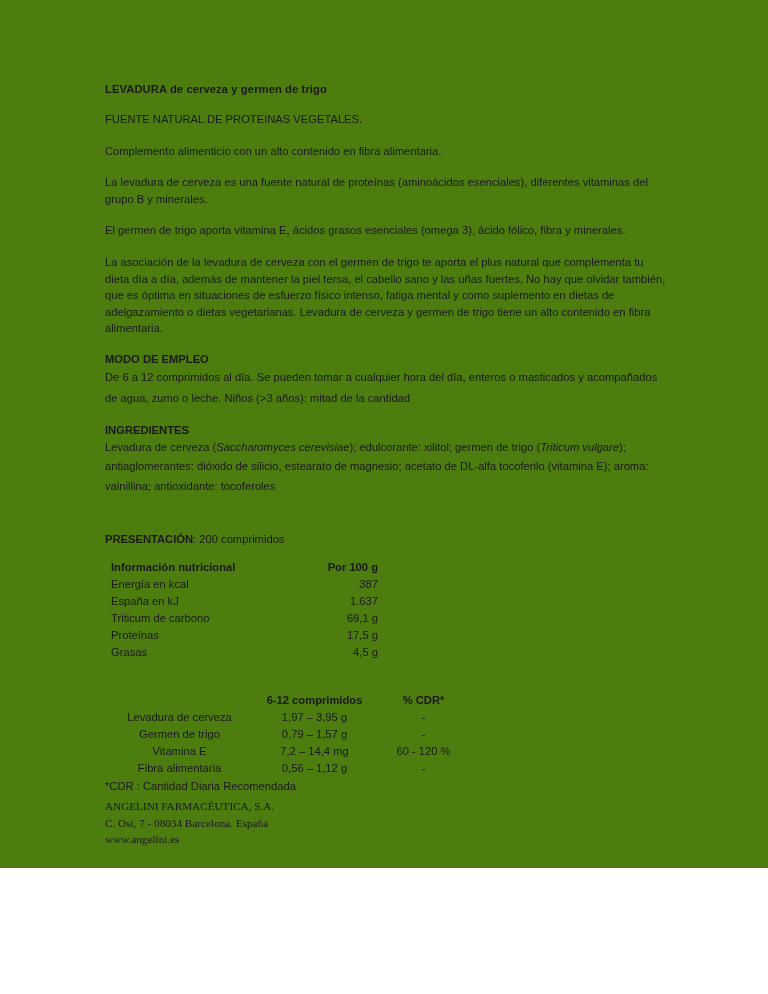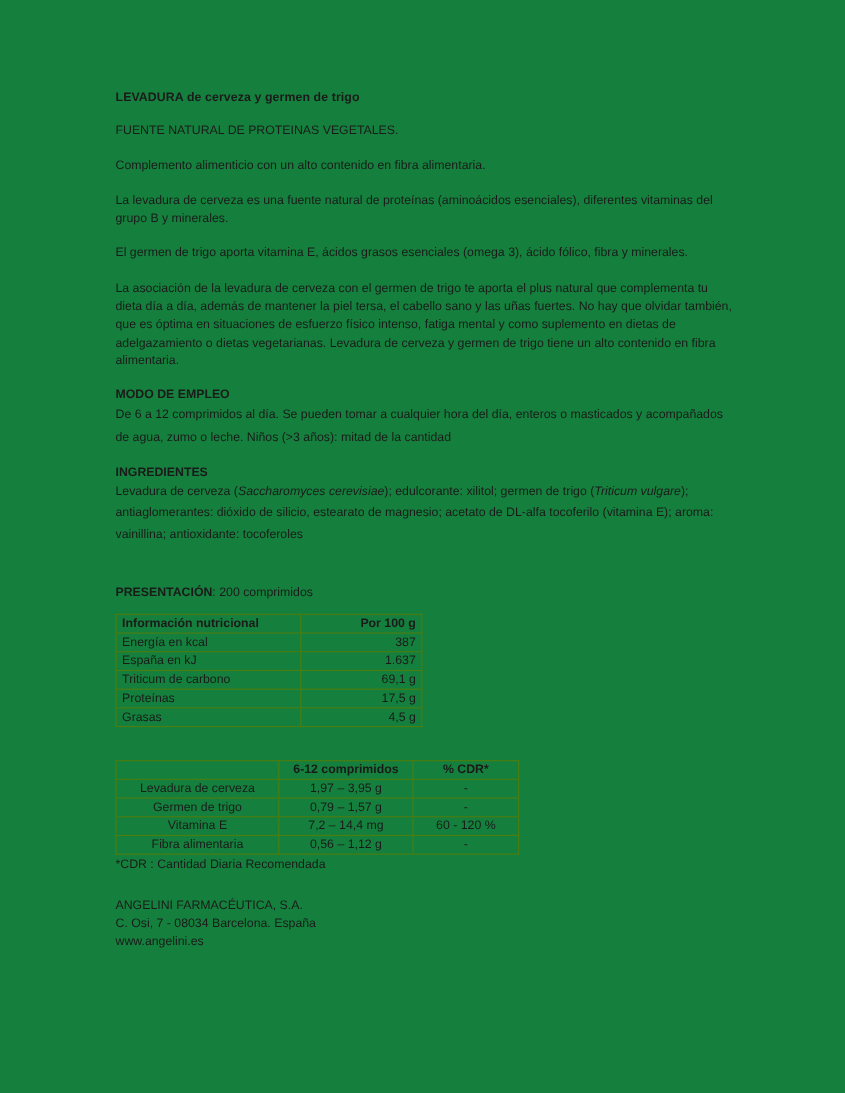--- a/index.html
+++ b/index.html
@@ -12,22 +12,22 @@
     height: 994px;
     position: relative;
     font-family: "Liberation Sans", sans-serif;
     color: #1a1a1a;
     overflow: hidden;
   }
   .page {
     position: absolute;
     left: 0; top: 0;
     width: 768px;
-    height: 994px;
-    background: #15803d;
+    height: 868px;
+    background: #4d7c0f;
   }
   .content {
     position: absolute;
     left: 105px;
     top: 82px;
     width: 562px;
   }
 
   
   .doc-title {
@@ -111,21 +111,21 @@
   .footnote {
     font-size: 11.2px;
     line-height: 16px;
     margin: 1px 0 0 0;
   }
   .addr {
     font-size: 11.2px;
     line-height: 16.5px;
     margin: 0;
   }
-  .addr-block { margin-top: 21px; }
+  .addr-block { margin-top: 4px; font-family: Liberation Serif, serif; }
 </style>
 </head>
 <body>
 
 <div class="page">
   <div class="content">
 
     <h1 class="doc-title">LEVADURA de cerveza y germen de trigo</h1>
 
     <p class="para">FUENTE NATURAL DE PROTEINAS VEGETALES.</p>

